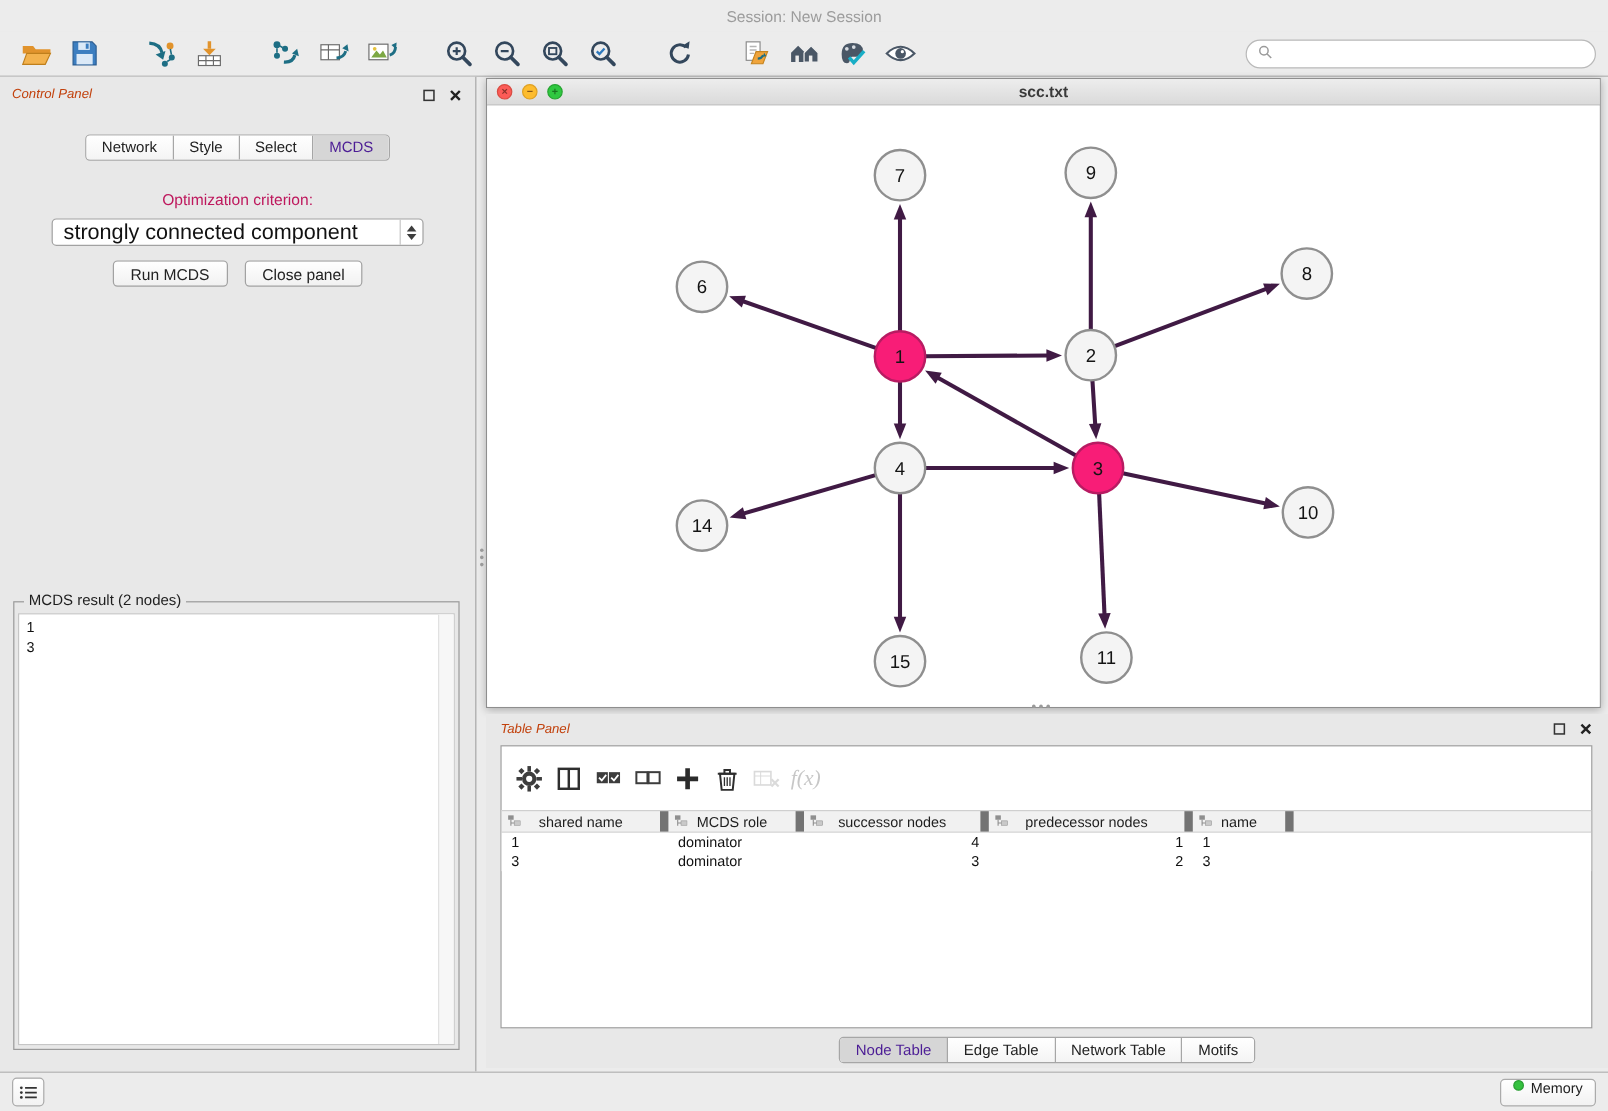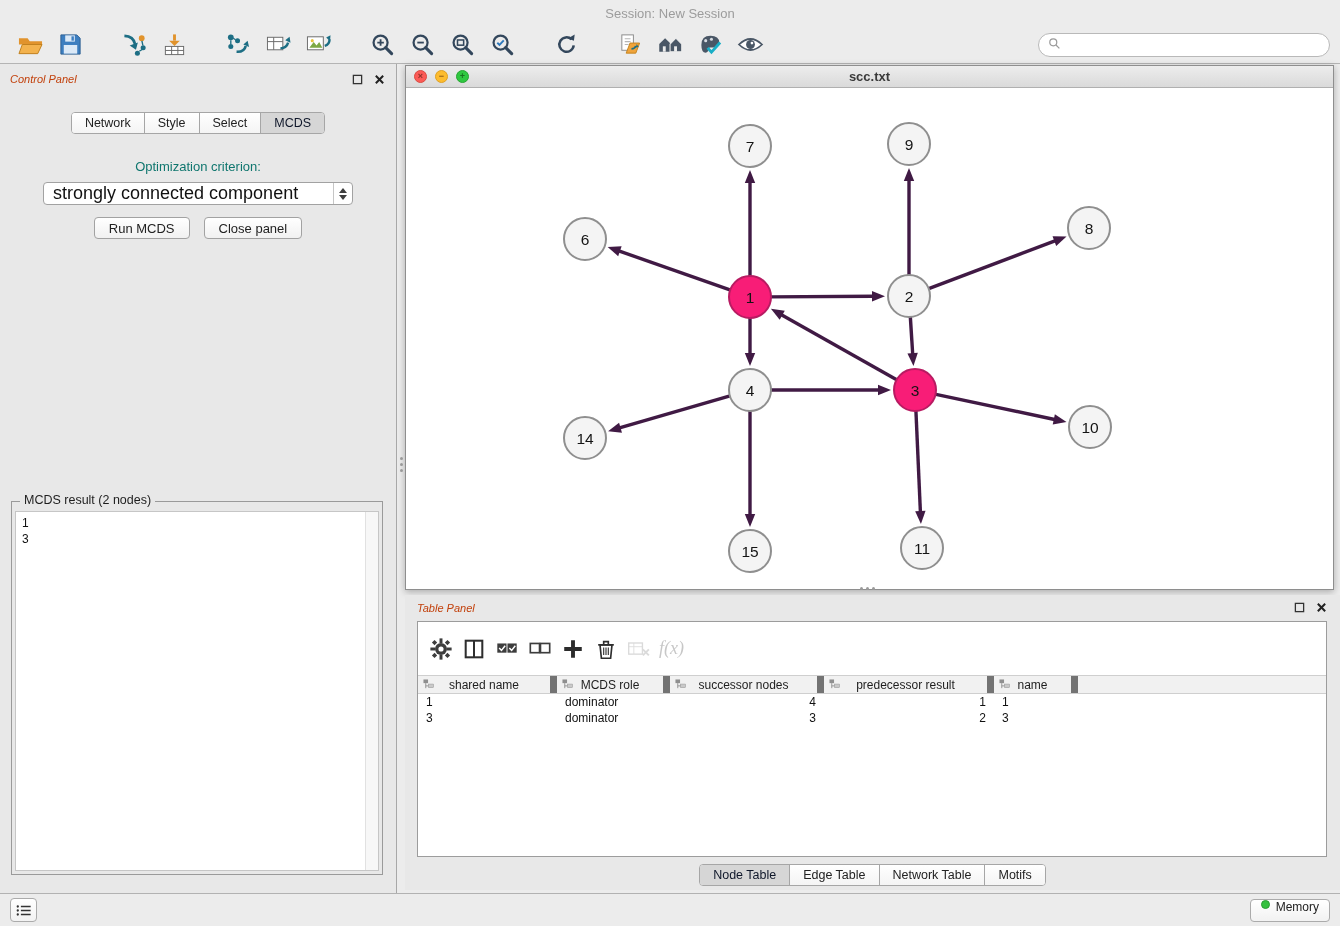--- a/index.html
+++ b/index.html
@@ -22,22 +22,22 @@
   
   .control-panel{position:absolute;left:0;top:64px;width:397px;height:829px;background:#e8e8e8;border-right:1px solid #a8a8a8;}
   .panel-header{height:30px;display:flex;align-items:center;padding:0 10px;}
   .panel-title{font-size:11px;color:#c2410c;font-style:italic;}
   .panel-win-btns{margin-left:auto;display:flex;gap:9px;align-items:center;}
   .win-btn{width:13px;height:13px;display:flex;align-items:center;justify-content:center;cursor:default;}
   .tabs-row{display:flex;justify-content:center;margin-top:18px;}
   .seg{display:flex;border:1px solid #a6a6a6;border-radius:4px;overflow:hidden;background:#fdfdfd;}
   .seg .tab{padding:3px 13px;font-size:12.5px;border-right:1px solid #a6a6a6;background:linear-gradient(#ffffff,#f4f4f4);color:#222;white-space:nowrap;cursor:default;}
   .seg .tab:last-child{border-right:none;}
-  .seg .tab.active{background:#d6d6d6;color:#0f172a;}
-  .opt-label{text-align:center;margin-top:25px;font-size:13px;color:#0f766e;}
+  .seg .tab.active{background:#d6d6d6;color:#4c1d95;}
+  .opt-label{text-align:center;margin-top:25px;font-size:13px;color:#be185d;}
   .dropdown{margin:8px auto 0;width:310px;height:23px;border:1px solid #a2a2a2;border-radius:4px;background:#fff;display:flex;align-items:center;padding-left:9px;position:relative;}
   .dropdown-value{font-size:18px;color:#111;}
   .dropdown-stepper{position:absolute;right:0;top:0;width:19px;height:100%;border-left:1px solid #c6c6c6;display:flex;flex-direction:column;align-items:center;justify-content:center;gap:2px;}
   .stepper-arrow{width:0;height:0;border-left:4px solid transparent;border-right:4px solid transparent;}
   .stepper-arrow.up{border-bottom:5px solid #3e3e3e;}
   .stepper-arrow.down{border-top:5px solid #3e3e3e;}
   .btn-row{display:flex;justify-content:center;gap:14px;margin-top:12px;}
   .push-btn{height:22px;padding:0 14px;border:1px solid #a2a2a2;border-radius:4px;background:linear-gradient(#ffffff,#f1f1f1);font-size:13px;display:flex;align-items:center;cursor:default;}
 
   .result-box{position:absolute;left:11px;top:437px;width:372px;height:374px;border:1px solid #9a9a9a;}
@@ -496,21 +496,21 @@
                 <rect x="6" y="5.5" width="5.5" height="4" fill="#c9c9c9" stroke="#8f8f8f" stroke-width=".5"></rect>
               </svg></span>
             <span>successor nodes</span>
           </div>
           <div class="th" style="width: 170px;">
             <span class="col-icon"><svg viewBox="0 0 12 12" width="11" height="11">
                 <rect x=".5" y=".5" width="5" height="4" fill="#8f8f8f"></rect>
                 <path d="M3 4.5V10M3 7.5h5.5" fill="none" stroke="#8f8f8f"></path>
                 <rect x="6" y="5.5" width="5.5" height="4" fill="#c9c9c9" stroke="#8f8f8f" stroke-width=".5"></rect>
               </svg></span>
-            <span>predecessor result</span>
+            <span>predecessor nodes</span>
           </div>
           <div class="th" style="width: 84px;">
             <span class="col-icon"><svg viewBox="0 0 12 12" width="11" height="11">
                 <rect x=".5" y=".5" width="5" height="4" fill="#8f8f8f"></rect>
                 <path d="M3 4.5V10M3 7.5h5.5" fill="none" stroke="#8f8f8f"></path>
                 <rect x="6" y="5.5" width="5.5" height="4" fill="#c9c9c9" stroke="#8f8f8f" stroke-width=".5"></rect>
               </svg></span>
             <span>name</span>
           </div>
           <div class="th th-fill"></div>

